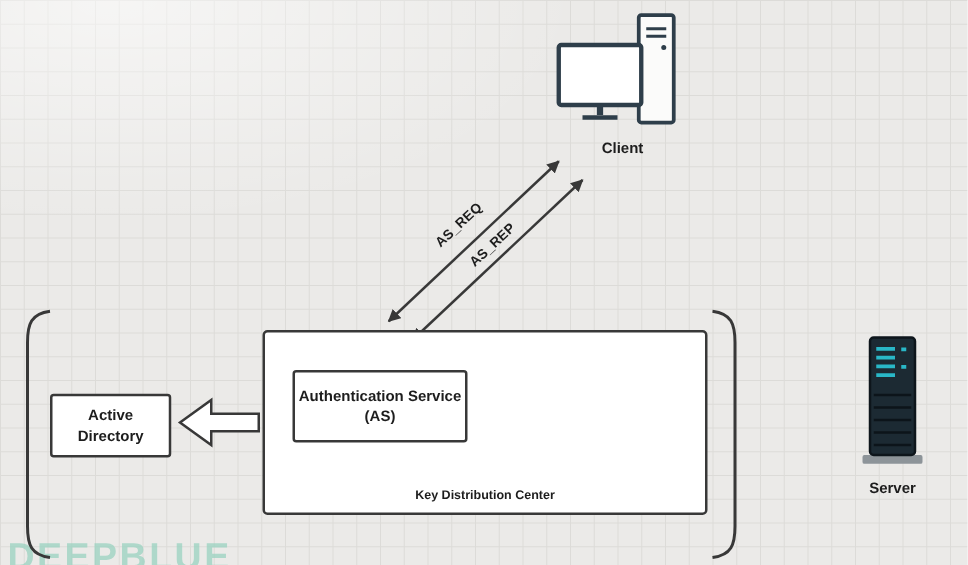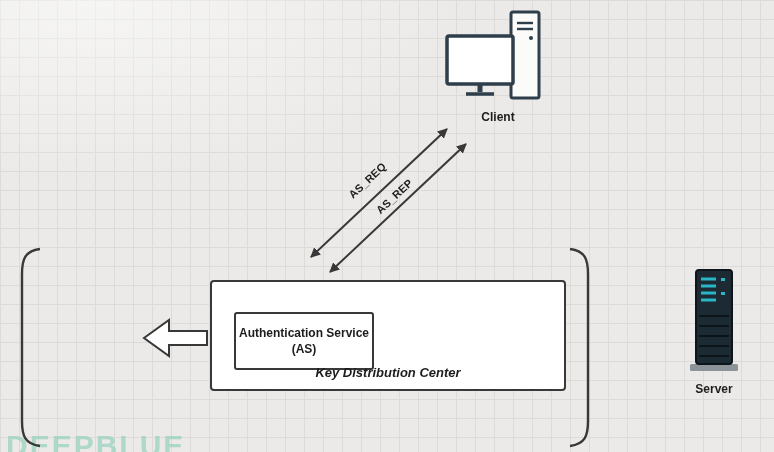--- a/index.html
+++ b/index.html
@@ -43,27 +43,27 @@
   .lbl-req{left:340px;top:174px;}
   .lbl-rep{left:367px;top:190px;}
   .box{
     position:absolute;background:var(--box-fill);
     border:2px solid var(--line);border-radius:3px;
     display:flex;align-items:center;justify-content:center;
     text-align:center;font-weight:bold;font-size:12px;line-height:1.35;
   }
   .ad-box{left:40px;top:315px;width:97px;height:51px;}
   .ad-box span{display:inline-block;width:64px;}
-  .kdc{left:210px;top:280px;width:356px;height:111px;border-radius:4px;}
+  .kdc{left:210px;top:264px;width:356px;height:148px;border-radius:4px;}
   .kdc-inner{position:absolute;border-radius:3px;}
   .as-box{left:22px;top:30px;width:140px;height:58px;}
   .tgs-box{left:192px;top:30px;width:152px;height:58px;}
   .kdc-title{
     position:absolute;left:0;bottom:7px;width:100%;
-    text-align:center;font-size:13px;font-weight:bold;font-style:italic;
+    text-align:center;font-size:10px;font-weight:bold;
   }
   .dc-label{
     position:absolute;left:210px;top:413px;width:200px;
     text-align:center;font-size:12.5px;font-weight:bold;
   }
   .node-group{position:absolute;}
   .client-group{left:443px;top:8px;width:110px;}
   .server-group{left:682px;top:268px;width:64px;}
   .node-label{
     width:100%;text-align:center;font-size:12px;font-weight:bold;margin-top:2px;
@@ -120,20 +120,23 @@
       <line x1="74" y1="15" x2="90" y2="15" stroke="var(--icon)" stroke-width="2.4"></line>
       <line x1="74" y1="21" x2="90" y2="21" stroke="var(--icon)" stroke-width="2.4"></line>
       <circle cx="88" cy="30" r="2" fill="var(--icon)"></circle>
       <rect x="4" y="28" width="66" height="48" rx="2" fill="#ffffff" stroke="var(--icon)" stroke-width="3.5"></rect>
       <line x1="37" y1="76" x2="37" y2="84" stroke="var(--icon)" stroke-width="5"></line>
       <line x1="23" y1="86" x2="51" y2="86" stroke="var(--icon)" stroke-width="3.5"></line>
     </svg>
     <div class="node-label">Client</div>
   </div>
 
+  <div class="box ad-box">
+    <span>Active Directory</span>
+  </div>
 
   <div class="box kdc">
     <div class="box kdc-inner as-box">
       <span>Authentication Service (AS)</span>
     </div>
     <div class="kdc-title">Key Distribution Center</div>
   </div>
 
 
 </div>

